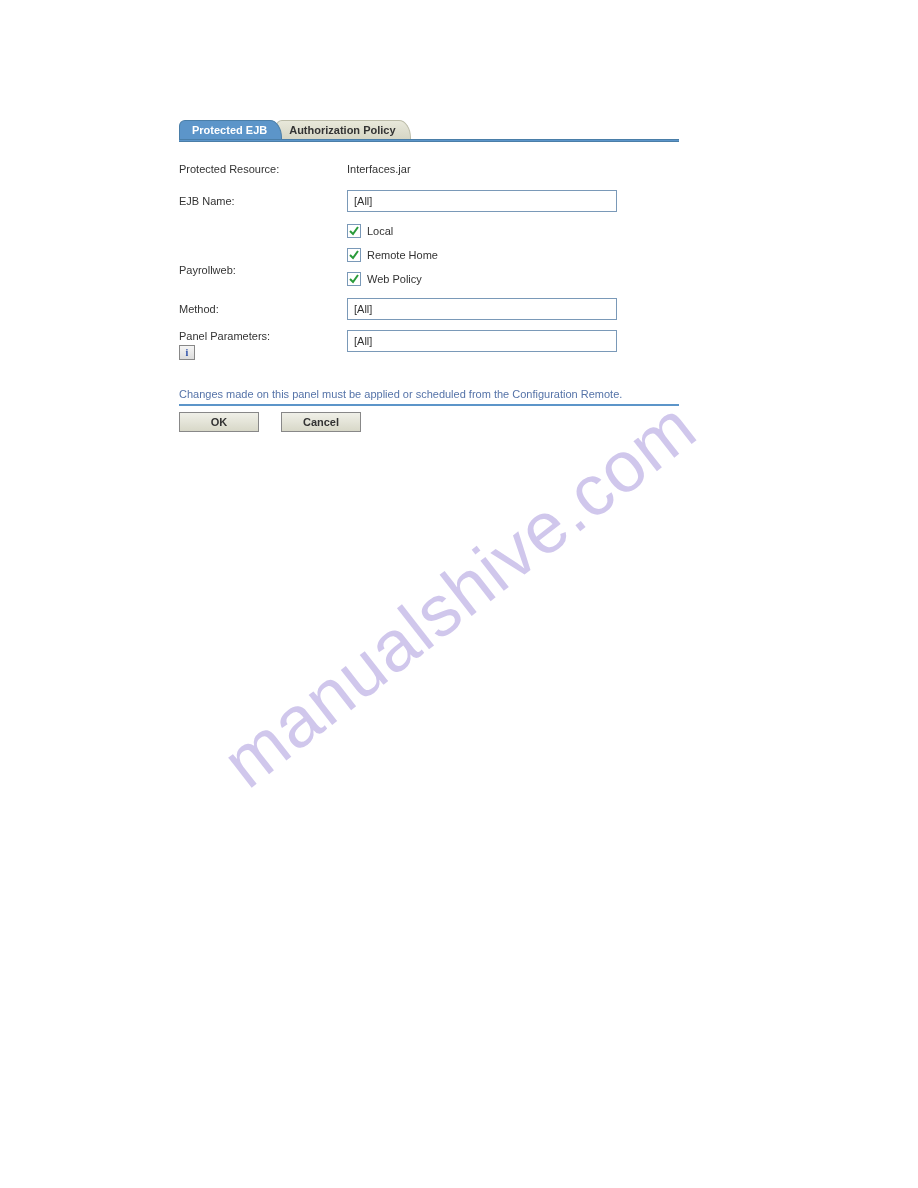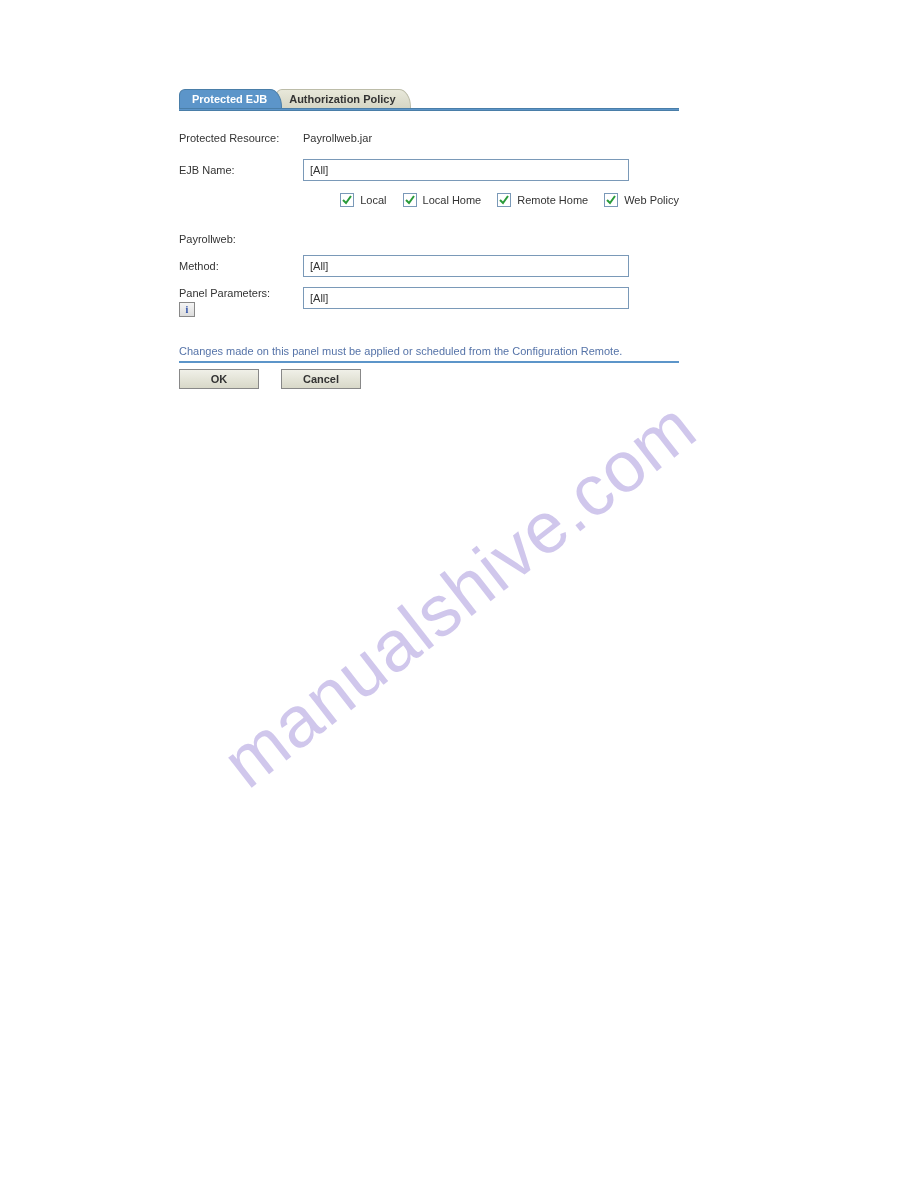--- a/index.html
+++ b/index.html
@@ -7,21 +7,21 @@
       font-family: Verdana, Arial, sans-serif;
       font-size: 11px;
       color: #333;
       background: #fff;
       width: 918px;
       height: 1188px;
       position: relative;
     }
     .panel {
       position: absolute;
-      top: 88px;
+      top: 119px;
       left: 179px;
       width: 500px;
     }
     .tabs {
       display: flex;
       align-items: flex-end;
       height: 20px;
     }
     .tab {
       position: relative;
@@ -58,46 +58,46 @@
       padding: 16px 0 0 0;
     }
     .form-row {
       display: flex;
       align-items: center;
       margin-bottom: 10px;
       min-height: 22px;
     }
     .form-row.align-top { align-items: flex-start; }
     .label-col {
-      width: 124px;
+      width: 168px;
       flex-shrink: 0;
       font-size: 11px;
       color: #333;
     }
     .value-col {
       flex: 1;
     }
     .static-value {
       font-size: 11px;
       color: #333;
     }
     .text-input {
-      width: 326px;
+      width: 270px;
       height: 22px;
       border: 1px solid #7a99b8;
       padding: 2px 6px;
       font-size: 11px;
       font-family: inherit;
       color: #333;
       background: #fff;
     }
     .checkbox-list {
       display: flex;
-      flex-direction: row;
-      gap: 16px;
+      flex-direction: column;
+      gap: 6px;
       justify-content: flex-end;
     }
     .checkbox-row {
       display: flex;
       align-items: center;
       gap: 6px;
       height: 18px;
     }
     .chk {
       width: 14px;
@@ -177,49 +177,41 @@
   <div class="tabs">
     <div class="tab tab-active">Protected EJB</div>
     <div class="tab tab-inactive">Authorization Policy</div>
   </div>
   <div class="tab-line"></div>
 
   <div class="form-body">
 
     <div class="form-row">
       <div class="label-col">Protected Resource:</div>
-      <div class="value-col static-value">Payrollweb.jar</div>
+      <div class="value-col static-value">Interfaces.jar</div>
     </div>
 
     <div class="form-row">
       <div class="label-col">EJB Name:</div>
       <div class="value-col">
         <input type="text" class="text-input" value="[All]" style="">
       </div>
     </div>
 
     <div class="form-row align-top">
       <div class="label-col" style="padding-top:42px;">Payrollweb:</div>
       <div class="value-col">
         <div class="checkbox-list">
           <div class="checkbox-row">
             <span class="chk">
                 <svg viewBox="0 0 10 10">
                   <path d="M1 5 L4 8 L9 1" stroke="#2a9b3a" stroke-width="2" fill="none"></path>
                 </svg>
               </span>
             <span class="chk-label">Local</span>
-          </div>
-          <div class="checkbox-row">
-            <span class="chk">
-                <svg viewBox="0 0 10 10">
-                  <path d="M1 5 L4 8 L9 1" stroke="#2a9b3a" stroke-width="2" fill="none"></path>
-                </svg>
-              </span>
-            <span class="chk-label">Local Home</span>
           </div>
           <div class="checkbox-row">
             <span class="chk">
                 <svg viewBox="0 0 10 10">
                   <path d="M1 5 L4 8 L9 1" stroke="#2a9b3a" stroke-width="2" fill="none"></path>
                 </svg>
               </span>
             <span class="chk-label">Remote Home</span>
           </div>
           <div class="checkbox-row">

